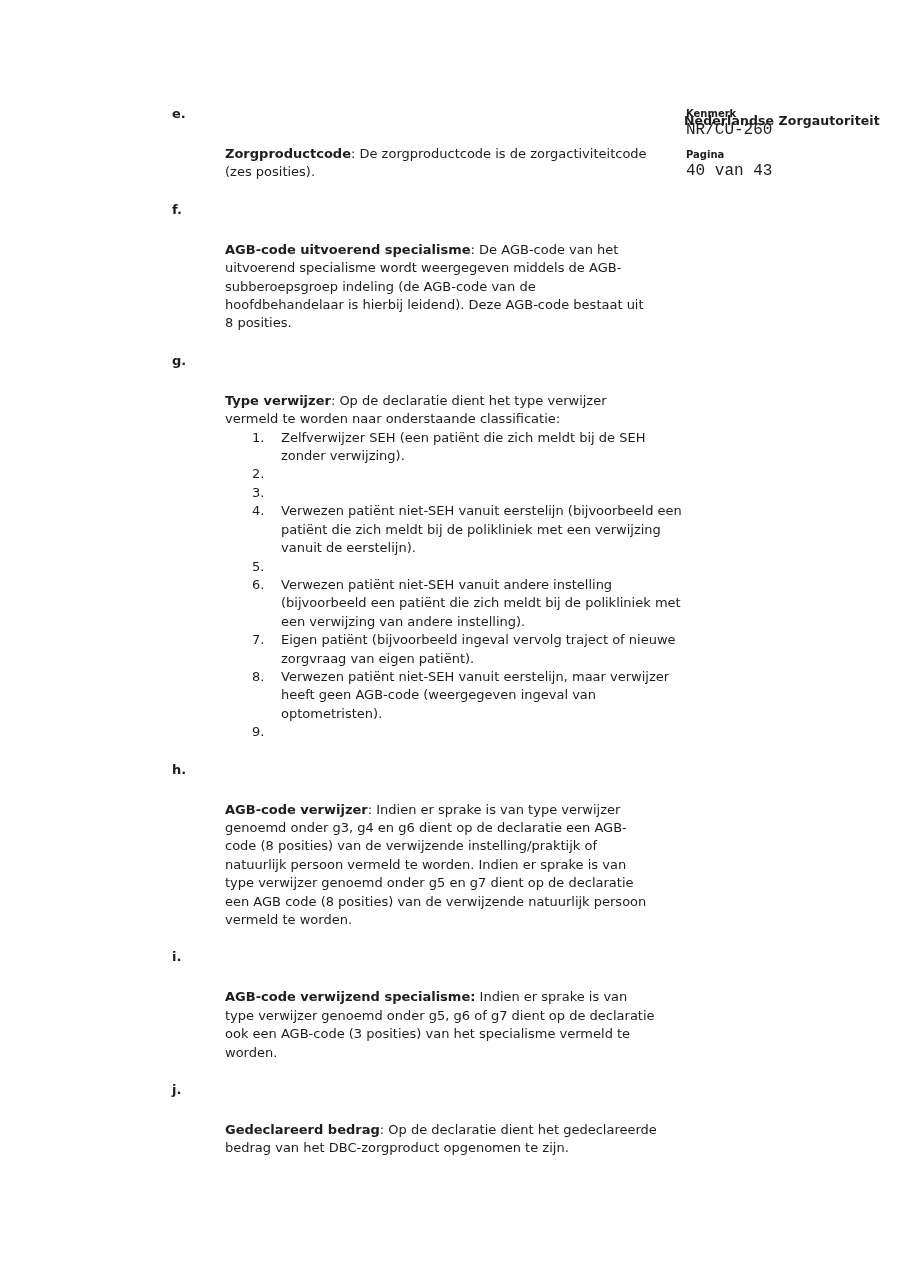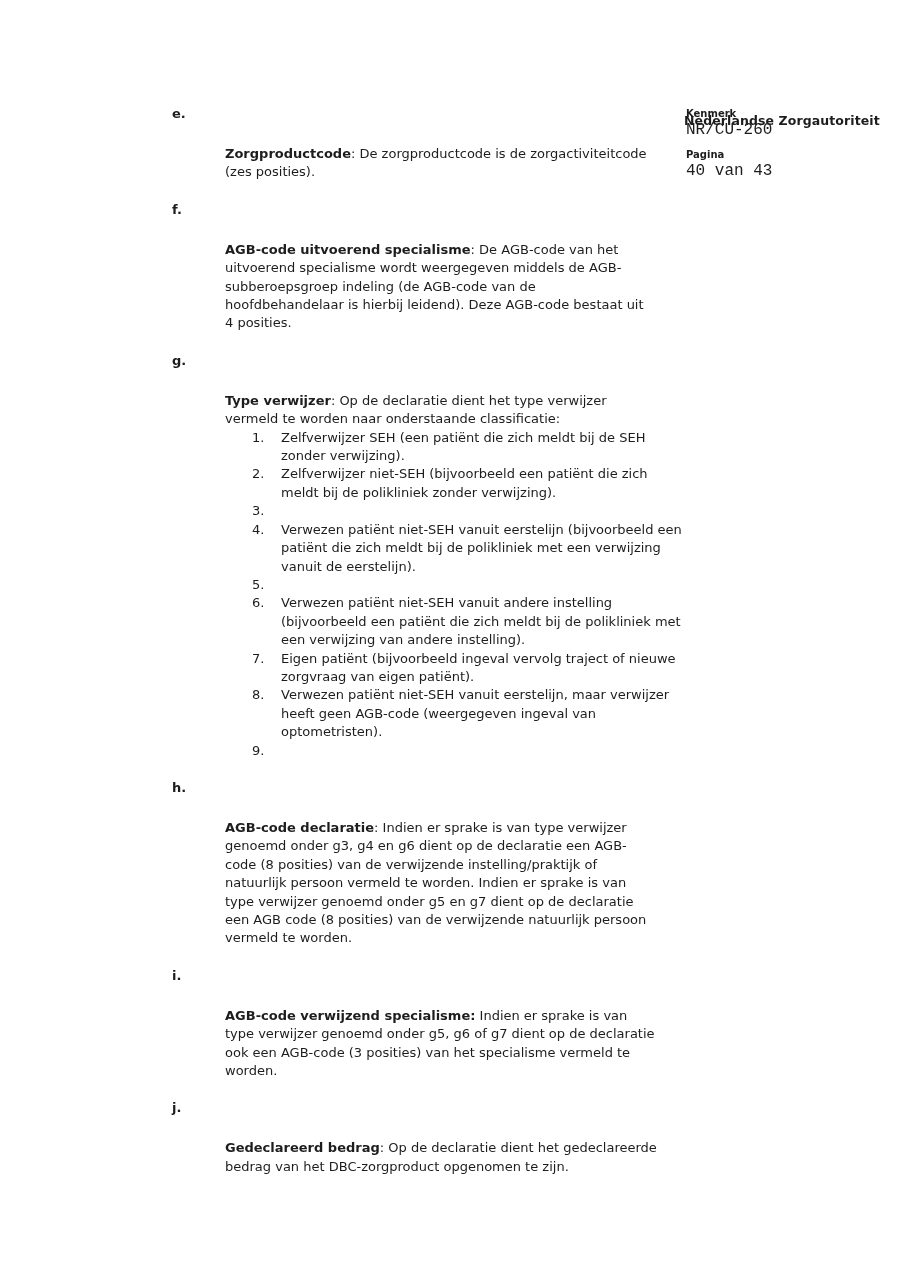--- a/index.html
+++ b/index.html
@@ -102,39 +102,37 @@
         </div>
     </div>
 
     <div class="item">
       <div class="letter">f.</div>
       <div class="bodywrap">
           <div class="para"><span class="b">AGB-code uitvoerend specialisme</span><span>: De AGB-code van het
 uitvoerend specialisme wordt weergegeven middels de AGB-
 subberoepsgroep indeling (de AGB-code van de
 hoofdbehandelaar is hierbij leidend). Deze AGB-code bestaat uit
-4 posities.</span></div>
+8 posities.</span></div>
         </div>
     </div>
 
     <div class="item">
       <div class="letter">g.</div>
       <div class="bodywrap">
         <div class="para"><span class="b">Type verwijzer</span><span>: Op de declaratie dient het type verwijzer
 vermeld te worden naar onderstaande classificatie:</span></div>
         <div class="sublist">
           <div class="subitem">
               <div class="num">1.</div>
               <div class="subtext">Zelfverwijzer SEH (een patiënt die zich meldt bij de SEH
 zonder verwijzing).</div>
             </div>
           <div class="subitem">
               <div class="num">2.</div>
-              <div class="subtext">Zelfverwijzer niet-SEH (bijvoorbeeld een patiënt die zich
-meldt bij de polikliniek zonder verwijzing).</div>
             </div>
           <div class="subitem">
               <div class="num">3.</div>
             </div>
           <div class="subitem">
               <div class="num">4.</div>
               <div class="subtext">Verwezen patiënt niet-SEH vanuit eerstelijn (bijvoorbeeld een
 patiënt die zich meldt bij de polikliniek met een verwijzing
 vanuit de eerstelijn).</div>
             </div>
@@ -161,21 +159,21 @@
           <div class="subitem">
               <div class="num">9.</div>
             </div>
         </div>
       </div>
     </div>
 
     <div class="item">
       <div class="letter">h.</div>
       <div class="bodywrap">
-          <div class="para"><span class="b">AGB-code declaratie</span><span>: Indien er sprake is van type verwijzer
+          <div class="para"><span class="b">AGB-code verwijzer</span><span>: Indien er sprake is van type verwijzer
 genoemd onder g3, g4 en g6 dient op de declaratie een AGB-
 code (8 posities) van de verwijzende instelling/praktijk of
 natuurlijk persoon vermeld te worden. Indien er sprake is van
 type verwijzer genoemd onder g5 en g7 dient op de declaratie
 een AGB code (8 posities) van de verwijzende natuurlijk persoon
 vermeld te worden.</span></div>
         </div>
     </div>
 
     <div class="item">

